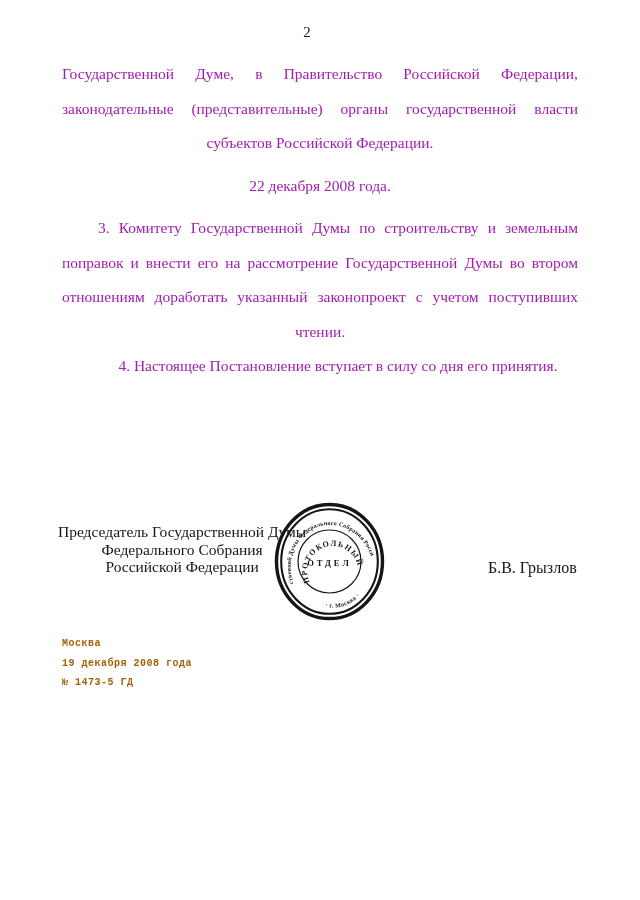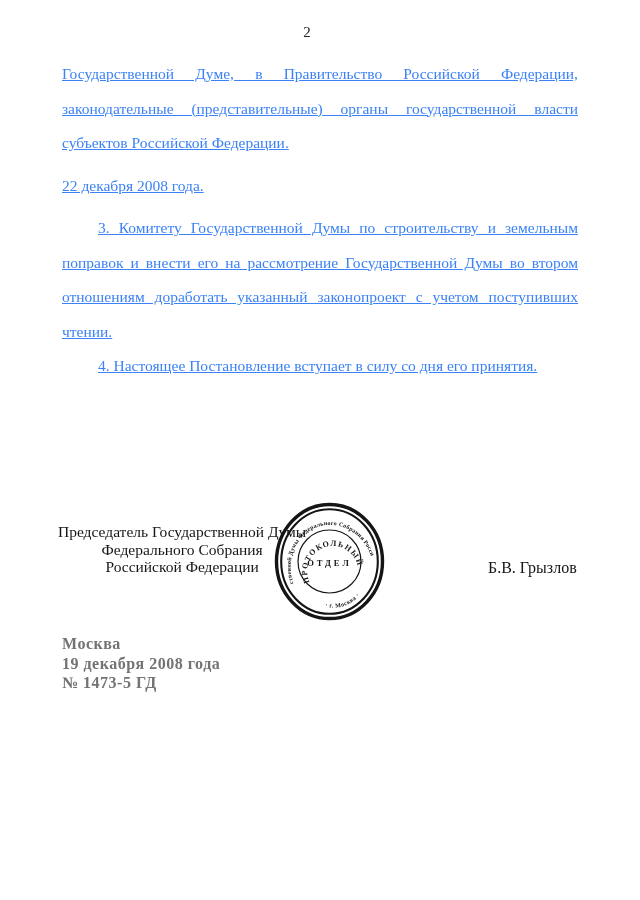--- a/index.html
+++ b/index.html
@@ -13,49 +13,49 @@
   }
   .page{position:absolute;inset:0;background:#ffffff;}
 
   .page-number{
     position:absolute;top:24px;left:0;width:614px;
     text-align:center;font-size:15px;color:#222;
   }
 
   .body-text{
     position:absolute;top:57px;left:62px;width:516px;
-    font-size:15.5px;line-height:34.5px;color:#3b82f6;text-decoration:underline;
+    font-size:15.5px;line-height:34.5px;color:#a21caf;
   }
   .para{margin:0 0 8px 0;}
   .para.tight{margin-bottom:0;}
   .ln{text-align:justify;text-align-last:justify;}
-  .ln-last{text-align:left;}
+  .ln-last{text-align:center;}
   .indent{text-indent:36px;}
 
   .signature{
     position:absolute;top:523px;left:58px;
     font-size:15.5px;line-height:17.6px;color:#161616;
     display:inline-block;text-align:center;
   }
   .signature div{white-space:nowrap;}
   .signee{
     position:absolute;top:559px;left:488px;
     font-size:16px;color:#161616;white-space:nowrap;
   }
 
   .stamp{
     position:absolute;top:499px;left:271px;
     width:117px;height:125px;
   }
 
   .footer-block{
     position:absolute;top:634px;left:62px;
-    font-family:Liberation Serif, serif;
-    font-weight:bold;font-size:16px;line-height:19.5px;
-    color:#737373;letter-spacing:0.5px;white-space:nowrap;
+    font-family:Liberation Mono, monospace;
+    font-weight:bold;font-size:10px;line-height:19.5px;
+    color:#a16207;letter-spacing:0.5px;white-space:nowrap;
   }
 </style>
 </head>
 <body>
 
 <div class="page">
 
   <div class="page-number">2</div>
 
   <div class="body-text">

